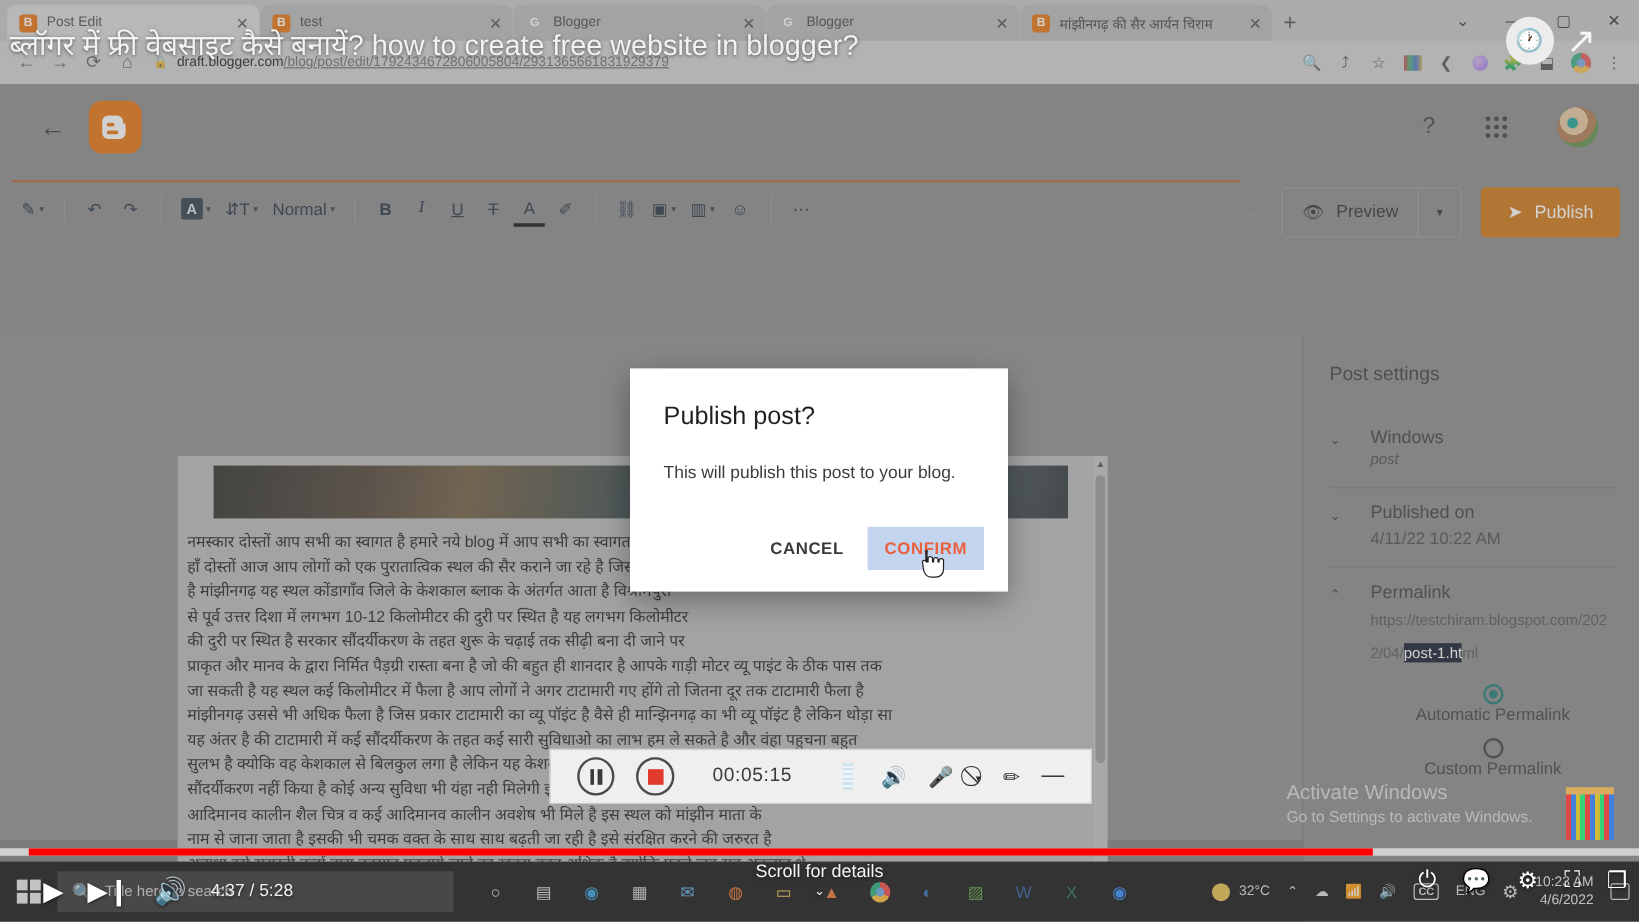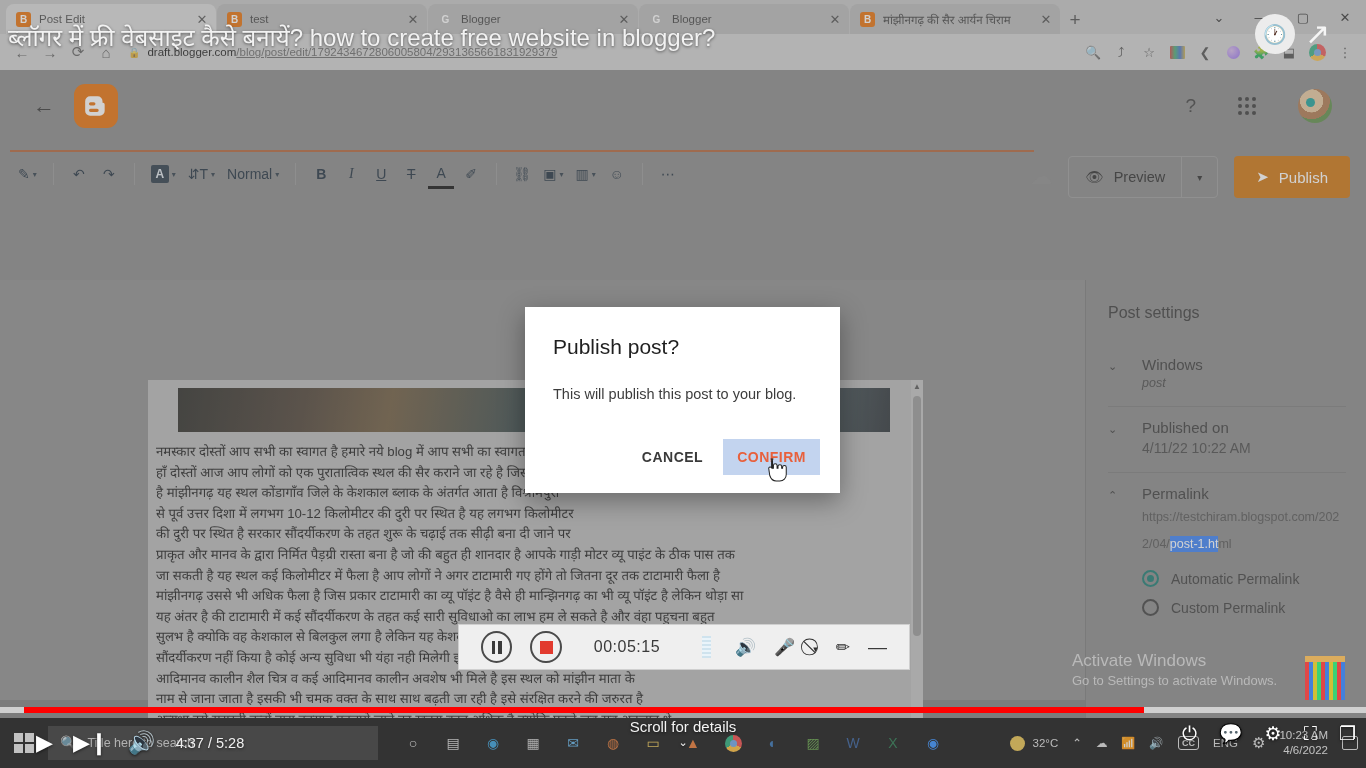--- a/index.html
+++ b/index.html
@@ -106,22 +106,22 @@
   .sidebar { position:absolute; left:1085px; top:210px; width:281px; height:490px; background:#8a8a8a;
      border-left:1px solid #7b7b7b; padding:24px 20px 0 22px; }
   .ps-title { font-size:16px; color:#3b3b3b; margin-bottom:22px;}
   .ps-row { display:flex; gap:16px; padding:12px 0 16px 0; border-bottom:1px solid #7d7d7d; }
   .ps-chev { width:18px; color:#3b3b3b; font-size:11px; padding-top:4px; }
   .ps-main { flex:1; }
   .ps-name { font-size:15px; color:#3c3c3c; }
   .ps-sub { font-size:12.5px; color:#4a4a4a; font-style:italic; margin-top:3px;}
   .ps-sub.norm { font-style:normal; font-size:14px; margin-top:4px;}
   .permalink-url { font-size:12.5px; color:#555; line-height:27px; margin-top:2px; word-break:break-all;}
-  .sel-hl { background:#3b82f6; color:#fff; padding:1px 0;}
-  .radio-row { display:flex; align-items:center; gap:12px; margin-top:12px; }
+  .sel-hl { background:#0f172a; color:#fff; padding:1px 0;}
+  .radio-row { display:flex; align-items:center; gap:0; margin-top:12px;flex-direction:column; }
   .radio { width:17px;height:17px;border-radius:50%;border:2px solid #3f3f3f; position:relative; flex:none;}
   .radio.on { border-color:#1a7b72; }
   .radio.on:after{content:"";position:absolute;inset:3px;border-radius:50%;background:#1a7b72;}
   .radio-label { font-size:14px; color:#3e3e3e;}
 
   
   .modal { position:absolute; left:525px; top:307px; width:315px; height:186px; background:#fff;
      box-shadow:0 8px 24px rgba(0,0,0,.35); z-index:60; padding:28px 28px 0 28px;}
   .modal-title { font-size:21px; color:#1f1f1f; }
   .modal-body { font-size:14.5px; color:#3c3c3c; margin-top:27px; }

